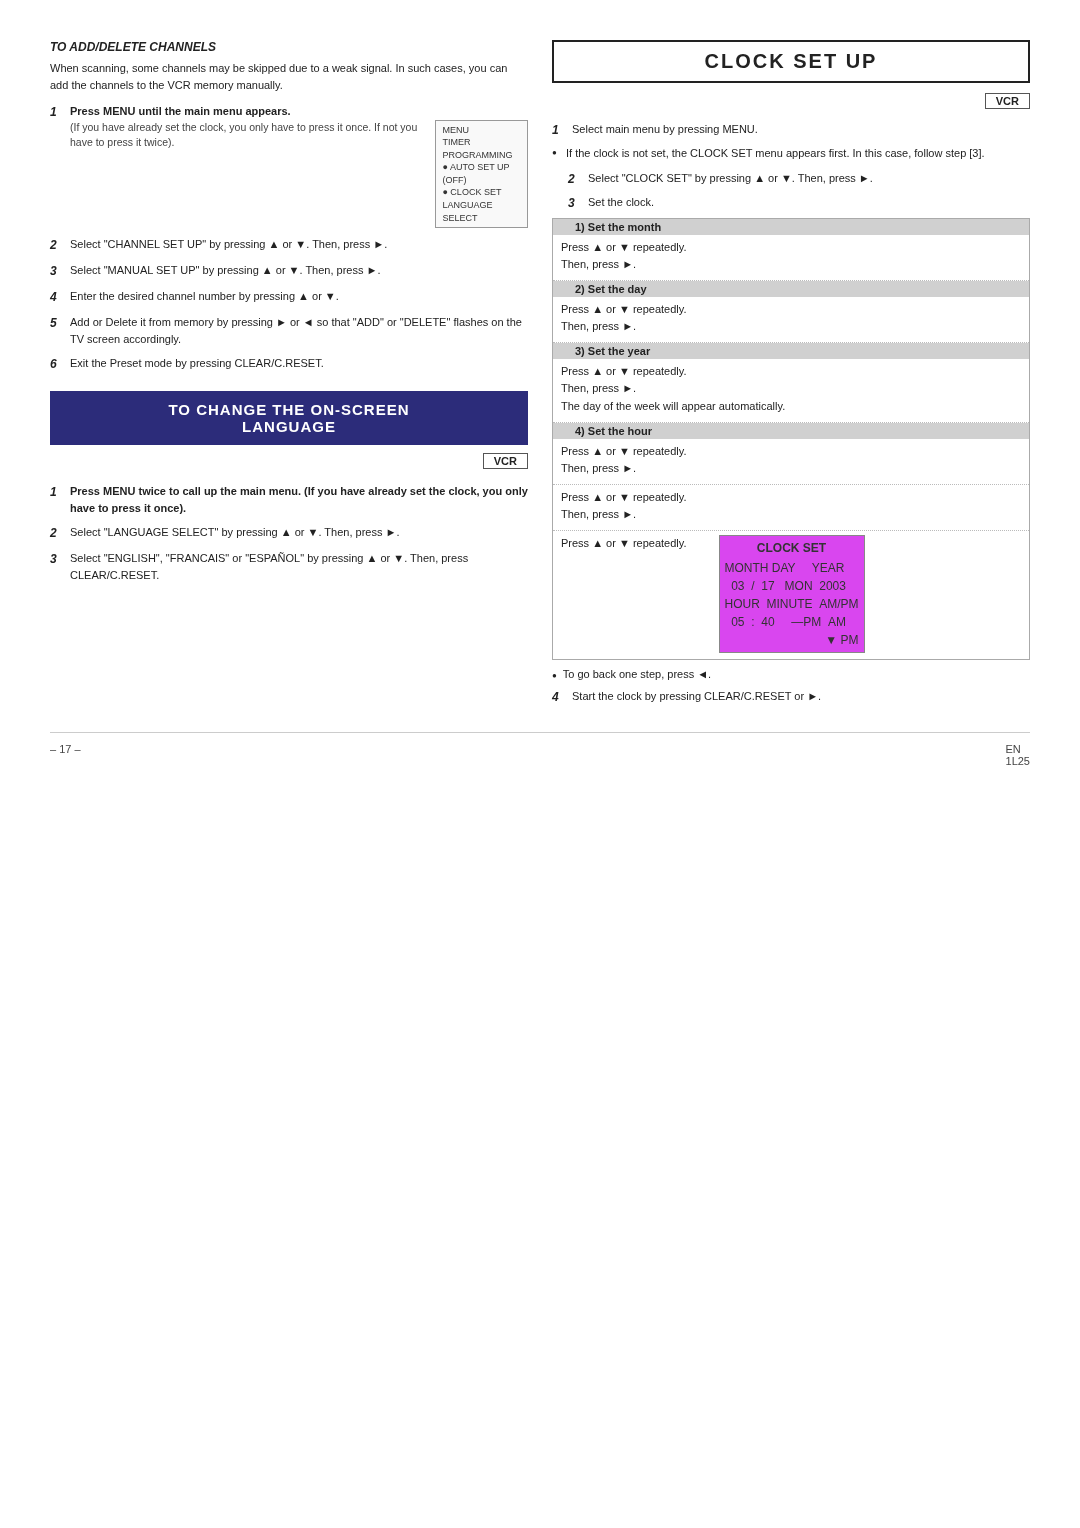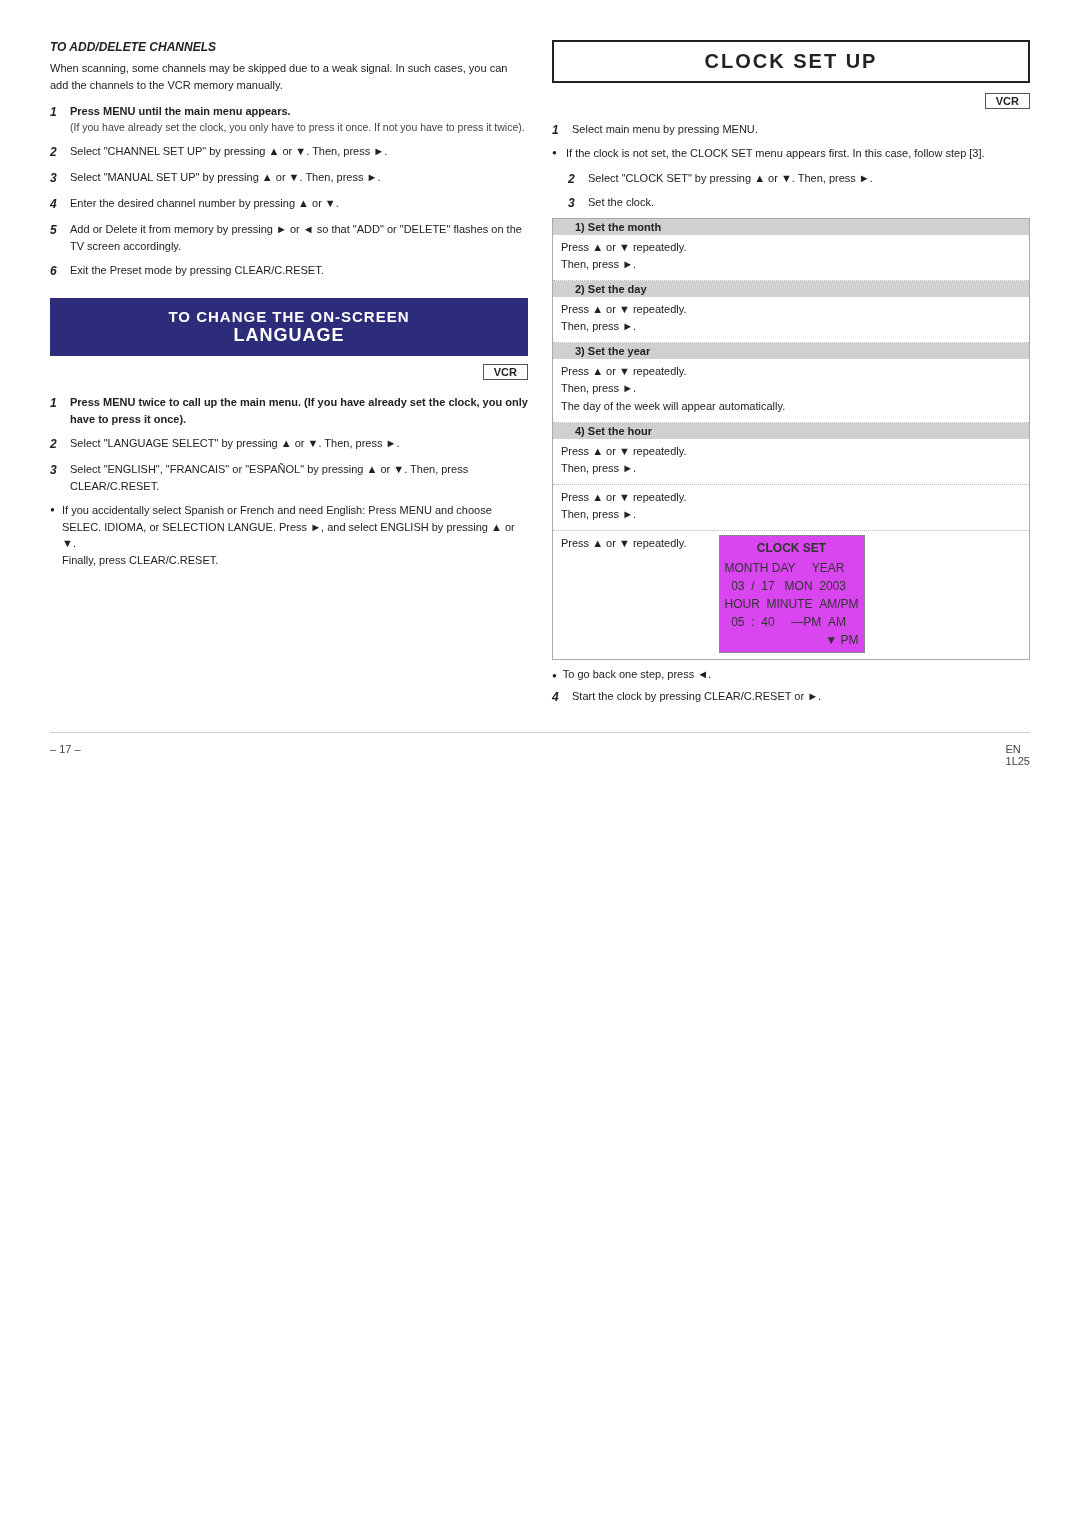--- a/index.html
+++ b/index.html
@@ -90,21 +90,21 @@
       margin-top: 18px;
       margin-bottom: 8px;
     }
     .to-change-box .line1 {
       font-weight: bold;
       font-size: 15px;
       letter-spacing: 1px;
     }
     .to-change-box .line2 {
       font-weight: bold;
-      font-size: 18px;
+      font-size: 15px;
       letter-spacing: 1px;
     }
     .vcr-badge {
       border: 1px solid #555;
       display: inline-block;
       padding: 1px 10px;
       font-size: 11px;
       font-weight: bold;
       float: right;
       margin-bottom: 6px;
@@ -230,20 +230,23 @@
     <div class="section-intro">When scanning, some channels may be skipped due to a weak signal. In such cases, you can add  the channels to the VCR memory manually.</div>
 
     <ul class="step-list">
 
       <li class="step-item">
         <span class="step-num">1</span>
         <div class="step-text">
           <strong>Press MENU until the main menu appears.</strong>
           <div class="step-with-box">
             <span class="step-sub">(If you have already set the clock, you only have to press it once.  If not you have to press it twice).</span>
+            <div class="menu-box">
+              MENU<br>TIMER PROGRAMMING<br>● AUTO SET UP  (OFF)<br>● CLOCK SET<br>LANGUAGE SELECT
+            </div>
           </div>
         </div>
       </li>
       <li class="step-item">
         <span class="step-num">2</span>
         <span class="step-text">Select "CHANNEL SET UP" by pressing ▲ or ▼. Then, press ►.</span>
       </li>
       <li class="step-item">
         <span class="step-num">3</span>
         <span class="step-text">Select "MANUAL SET UP" by pressing ▲ or ▼. Then, press ►.</span>
@@ -280,24 +283,20 @@
       <li class="step-item">
         <span class="step-num">2</span>
         <span class="step-text">Select "LANGUAGE SELECT" by pressing ▲ or ▼. Then, press ►.</span>
       </li>
       <li class="step-item">
         <span class="step-num">3</span>
         <span class="step-text">Select "ENGLISH", "FRANCAIS" or "ESPAÑOL" by pressing ▲ or ▼. Then, press CLEAR/C.RESET.</span>
       </li>
     </ul>
 
-    <div class="bullet-note">
-      If you accidentally select Spanish or French and need English: Press MENU and choose SELEC. IDIOMA, or SELECTION LANGUE. Press ►, and select ENGLISH by pressing ▲ or ▼.<br>
-      <span>Finally, press CLEAR/C.RESET.</span>
-    </div>
   </div>
 
   <div class="right-col">
     <div class="clock-set-up-title">CLOCK SET UP</div>
 
     <div class="vcr-badge-container">
       <span class="vcr-badge-right">VCR</span>
     </div>
     <div style="clear:both; margin-bottom:6px;"></div>
 

